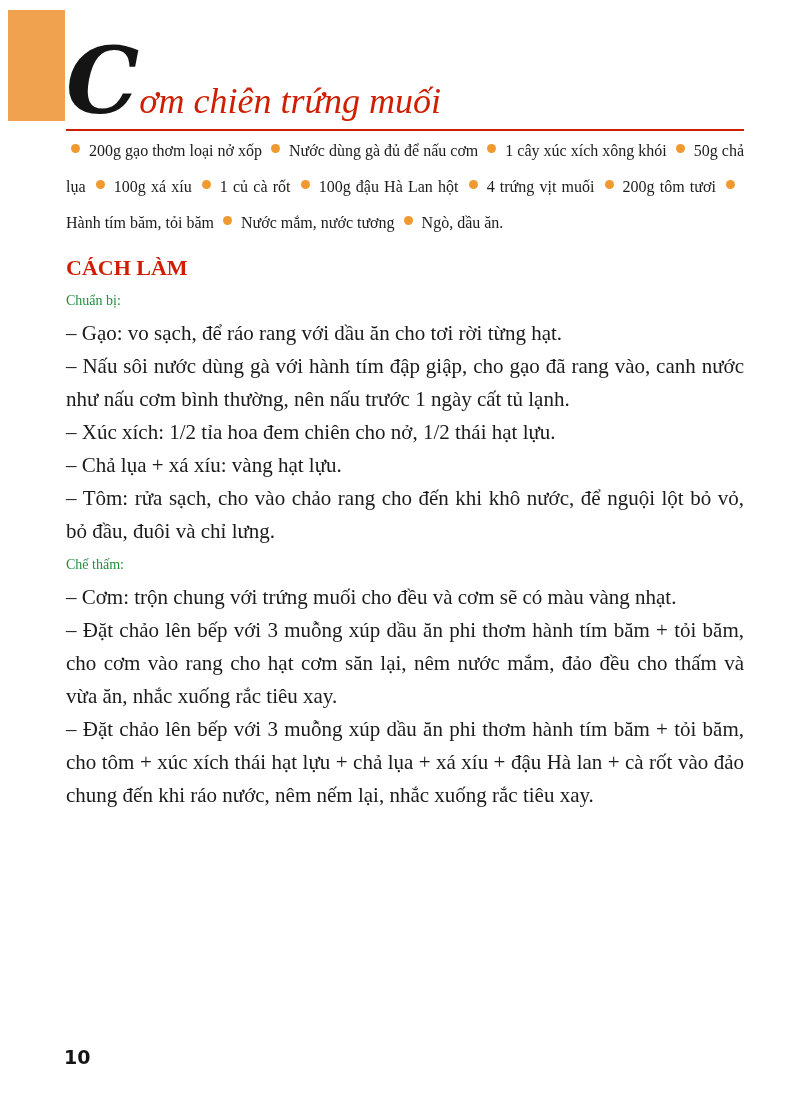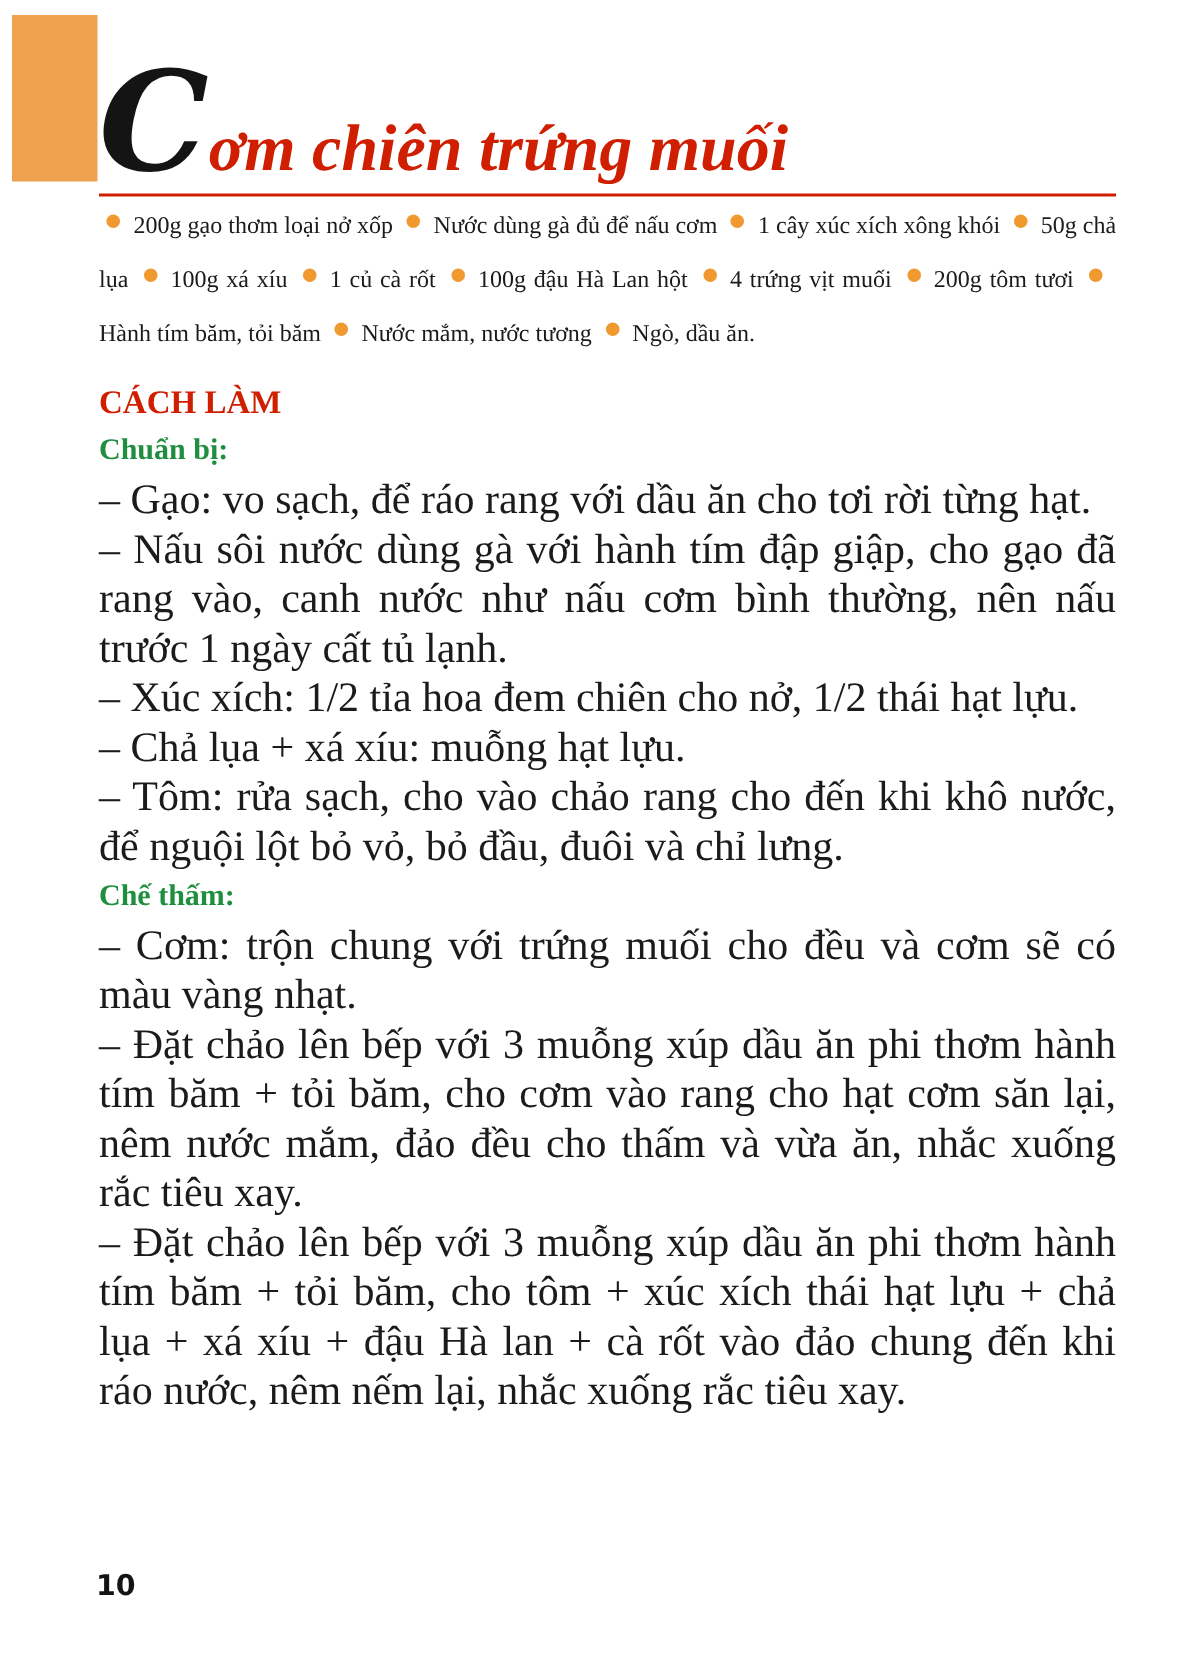--- a/index.html
+++ b/index.html
@@ -38,22 +38,22 @@
     font-family: "DejaVu Serif", serif;
     font-style: italic;
     font-weight: bold;
     font-size: 92px;
     line-height: 0.95;
     letter-spacing: -3px;
     color: #141414;
   }
   .title-rest {
     font-style: italic;
-    font-weight: bold;
-    font-size: 44px;
+    font-weight: normal;
+    font-size: 36px;
     margin-left: 3px;
     color: var(--accent-red, #cf1f00);
     white-space: nowrap;
   }
   .rule {
     height: 2px;
     background: var(--accent-red, #cf1f00);
     margin-top: 3px;
   }
   p { margin: 0; }
@@ -86,28 +86,28 @@
     background: var(--bullet-orange, #f0992f);
     margin: 0 9px 0 5px;
     vertical-align: 3px;
   }
   .method-head {
     margin-top: 10px;
     line-height: 33px;
   }
   .sub-head {
     line-height: 33px;
-    font-size: 20px;
-    font-weight: bold;
+    font-size: 14px;
+    font-weight: normal;
     color: var(--accent-green, #1f8f3f);
   }
   .step {
     text-align: justify;
     line-height: 33px;
-    font-size: 28px;
+    font-size: 21px;
   }
   .page-number {
     position: absolute;
     left: 64px;
     top: 1046px;
     font-size: 19px;
     font-weight: bold;
     font-family: "DejaVu Sans", "Liberation Sans", sans-serif;
     color: #141414;
   }
@@ -142,21 +142,21 @@
     </p>
   </section>
 
   <section>
     <p class="h-red method-head">CÁCH LÀM</p>
 
     <p class="sub-head">Chuẩn bị:</p>
     <p class="step">– Gạo: vo sạch, để ráo rang với dầu ăn cho tơi rời từng hạt.</p>
     <p class="step">– Nấu sôi nước dùng gà với hành tím đập giập, cho gạo đã rang vào, canh nước như nấu cơm bình thường, nên nấu trước 1 ngày cất tủ lạnh.</p>
     <p class="step">– Xúc xích: 1/2 tỉa hoa đem chiên cho nở, 1/2 thái hạt lựu.</p>
-    <p class="step">– Chả lụa + xá xíu: muỗng hạt lựu.</p>
+    <p class="step">– Chả lụa + xá xíu: vàng hạt lựu.</p>
     <p class="step">– Tôm: rửa sạch, cho vào chảo rang cho đến khi khô nước, để nguội lột bỏ vỏ, bỏ đầu, đuôi và chỉ lưng.</p>
 
     <p class="sub-head">Chế thấm:</p>
     <p class="step">– Cơm: trộn chung với trứng muối cho đều và cơm sẽ có màu vàng nhạt.</p>
     <p class="step">– Đặt chảo lên bếp với 3 muỗng xúp dầu ăn phi thơm hành tím băm + tỏi băm, cho cơm vào rang cho hạt cơm săn lại, nêm nước mắm, đảo đều cho thấm và vừa ăn, nhắc xuống rắc tiêu xay.</p>
     <p class="step">– Đặt chảo lên bếp với 3 muỗng xúp dầu ăn phi thơm hành tím băm + tỏi băm, cho tôm + xúc xích thái hạt lựu + chả lụa + xá xíu + đậu Hà lan + cà rốt vào đảo chung đến khi ráo nước, nêm nếm lại, nhắc xuống rắc tiêu xay.</p>
   </section>
 
 </div>
 

